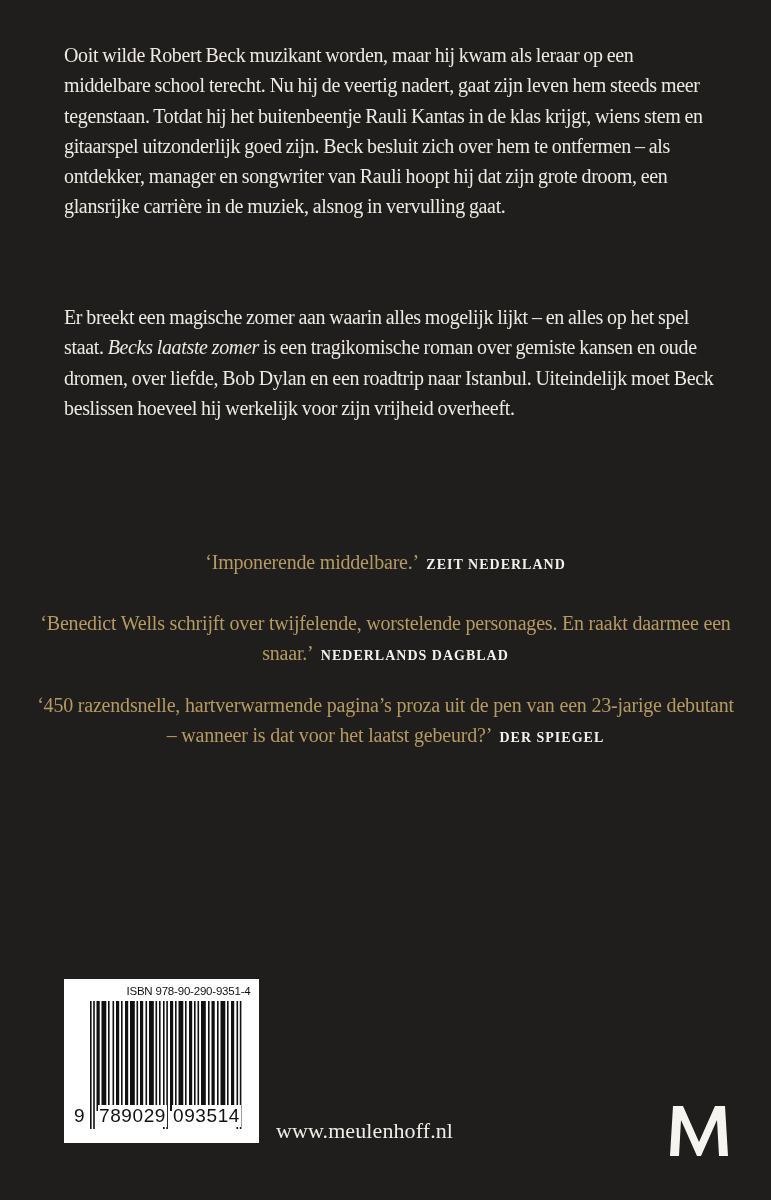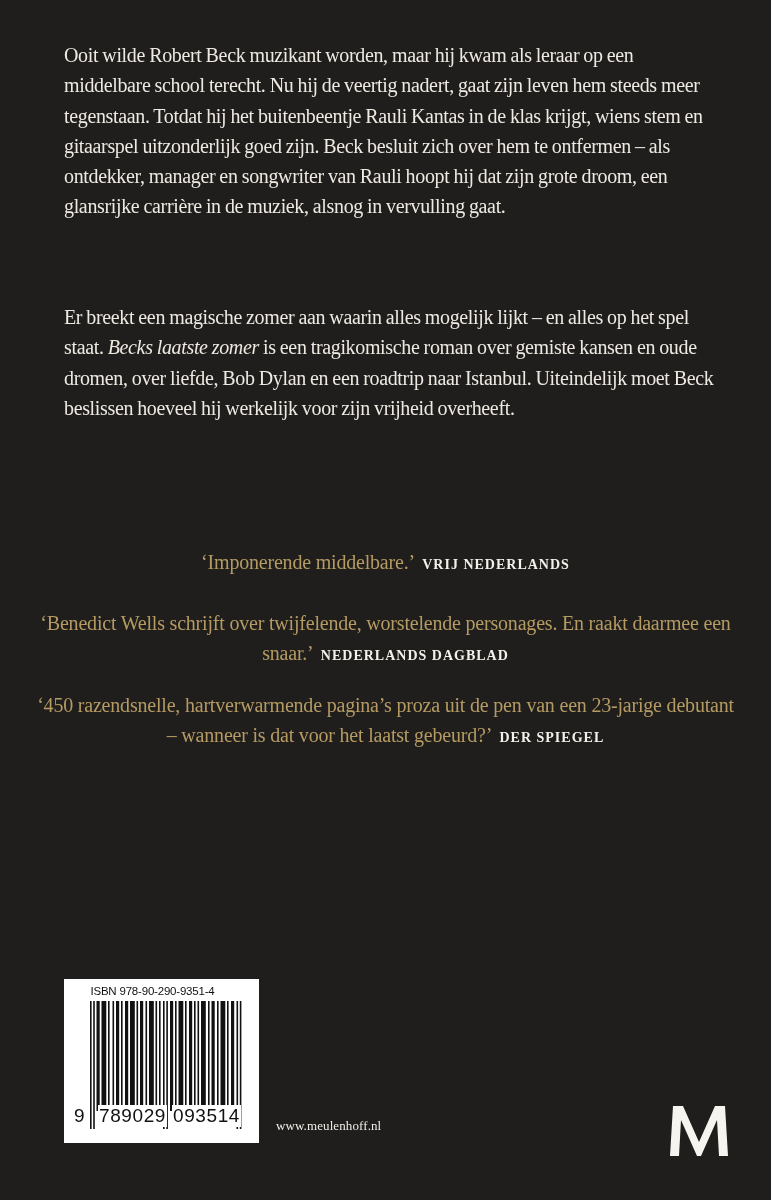--- a/index.html
+++ b/index.html
@@ -66,20 +66,21 @@
     .isbn-label {
       position: absolute;
       top: 6px;
       left: 0;
       width: 177px;
       text-align: center;
       font-family: "Liberation Sans", "DejaVu Sans", sans-serif;
       font-size: 11.5px;
       color: #111;
       letter-spacing: -0.2px;
+      padding-left: 36px;
     }
     .bars {
       position: absolute;
       left: 26px;
       top: 22px;
       width: 155px;
       height: 128px;
     }
     .ean-digits {
       position: absolute;
@@ -94,21 +95,21 @@
     .ean-digits span { position: absolute; background: #fff; }
     .ean-first { left: 0; }
     .ean-left { left: 24px; padding: 0 1px; }
     .ean-right { left: 98px; padding: 0 1px; }
 
     .website {
       position: absolute;
       left: 276px;
       top: 1118px;
       color: #f1eee7;
-      font-size: 13px;
+      font-size: 22px;
       letter-spacing: 0.1px;
     }
     .logo {
       position: absolute;
       left: 668px;
       top: 1104px;
       width: 62px;
       height: 54px;
     }
   </style>
@@ -117,21 +118,21 @@
 
 <div class="blurb" id="blurb-1">
   <p>Ooit wilde Robert Beck muzikant worden, maar hij kwam als leraar op een middelbare school terecht. Nu hij de veertig nadert, gaat zijn leven hem steeds meer tegenstaan. Totdat hij het buitenbeentje Rauli Kantas in de klas krijgt, wiens stem en gitaarspel uitzonderlijk goed zijn. Beck besluit zich over hem te ontfermen – als ontdekker, manager en songwriter van Rauli hoopt hij dat zijn grote droom, een glansrijke carrière in de muziek, alsnog in vervulling gaat.</p>
 </div>
 
 <div class="blurb" id="blurb-2">
   <p><span>Er breekt een magische zomer aan waarin alles mogelijk lijkt – en alles op het spel staat. </span><em>Becks laatste zomer</em><span> is een tragikomische roman over gemiste kansen en oude dromen, over liefde, Bob Dylan en een roadtrip naar Istanbul. Uiteindelijk moet Beck beslissen hoeveel hij werkelijk voor zijn vrijheid overheeft.</span></p>
 </div>
 
 <div class="quotes">
-  <p class="quote" id="quote-0"><span>‘Imponerende middelbare.’</span> <span class="source">VRIJ NEDERLANDS</span></p>
+  <p class="quote" id="quote-0"><span>‘Imponerende middelbare.’</span> <span class="source">ZEIT NEDERLAND</span></p>
   <p class="quote" id="quote-1"><span>‘Benedict Wells schrijft over twijfelende, worstelende personages. En raakt daarmee een snaar.’</span> <span class="source">NEDERLANDS DAGBLAD</span></p>
   <p class="quote" id="quote-3"><span>‘450 razendsnelle, hartverwarmende pagina’s proza uit de pen van een 23-jarige debutant – wanneer is dat voor het laatst gebeurd?’</span> <span class="source">DER SPIEGEL</span></p>
 </div>
 
 <div class="barcode-box">
   <div class="isbn-label">ISBN 978-90-290-9351-4</div>
   <svg class="bars" viewBox="0 0 155 128" preserveAspectRatio="none">
     <g fill="#111">
       <rect x="0" y="0" width="1.6" height="128"></rect>
       <rect x="3.2" y="0" width="1.6" height="128"></rect>

